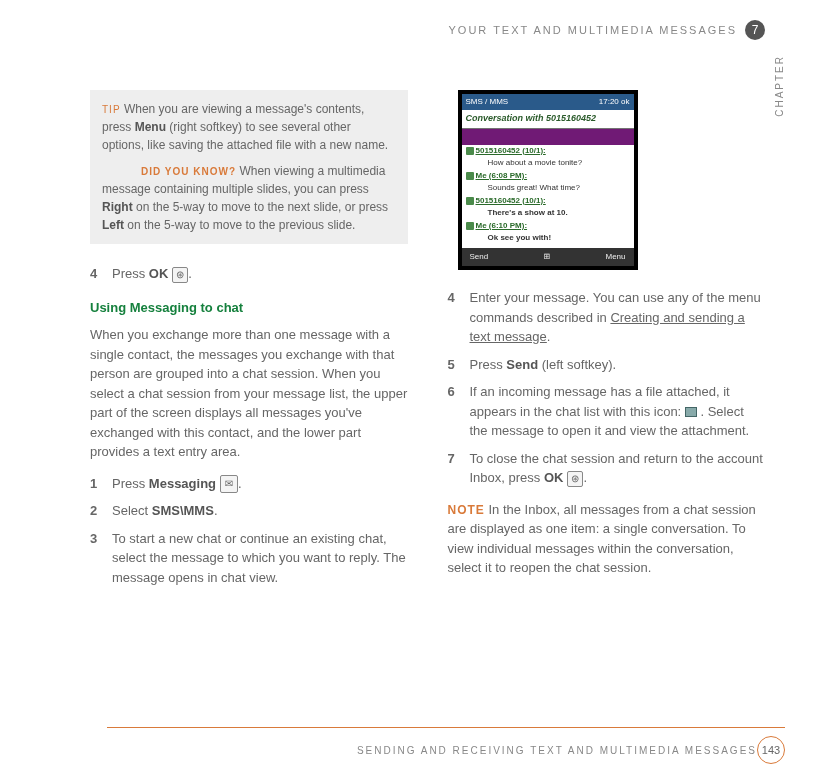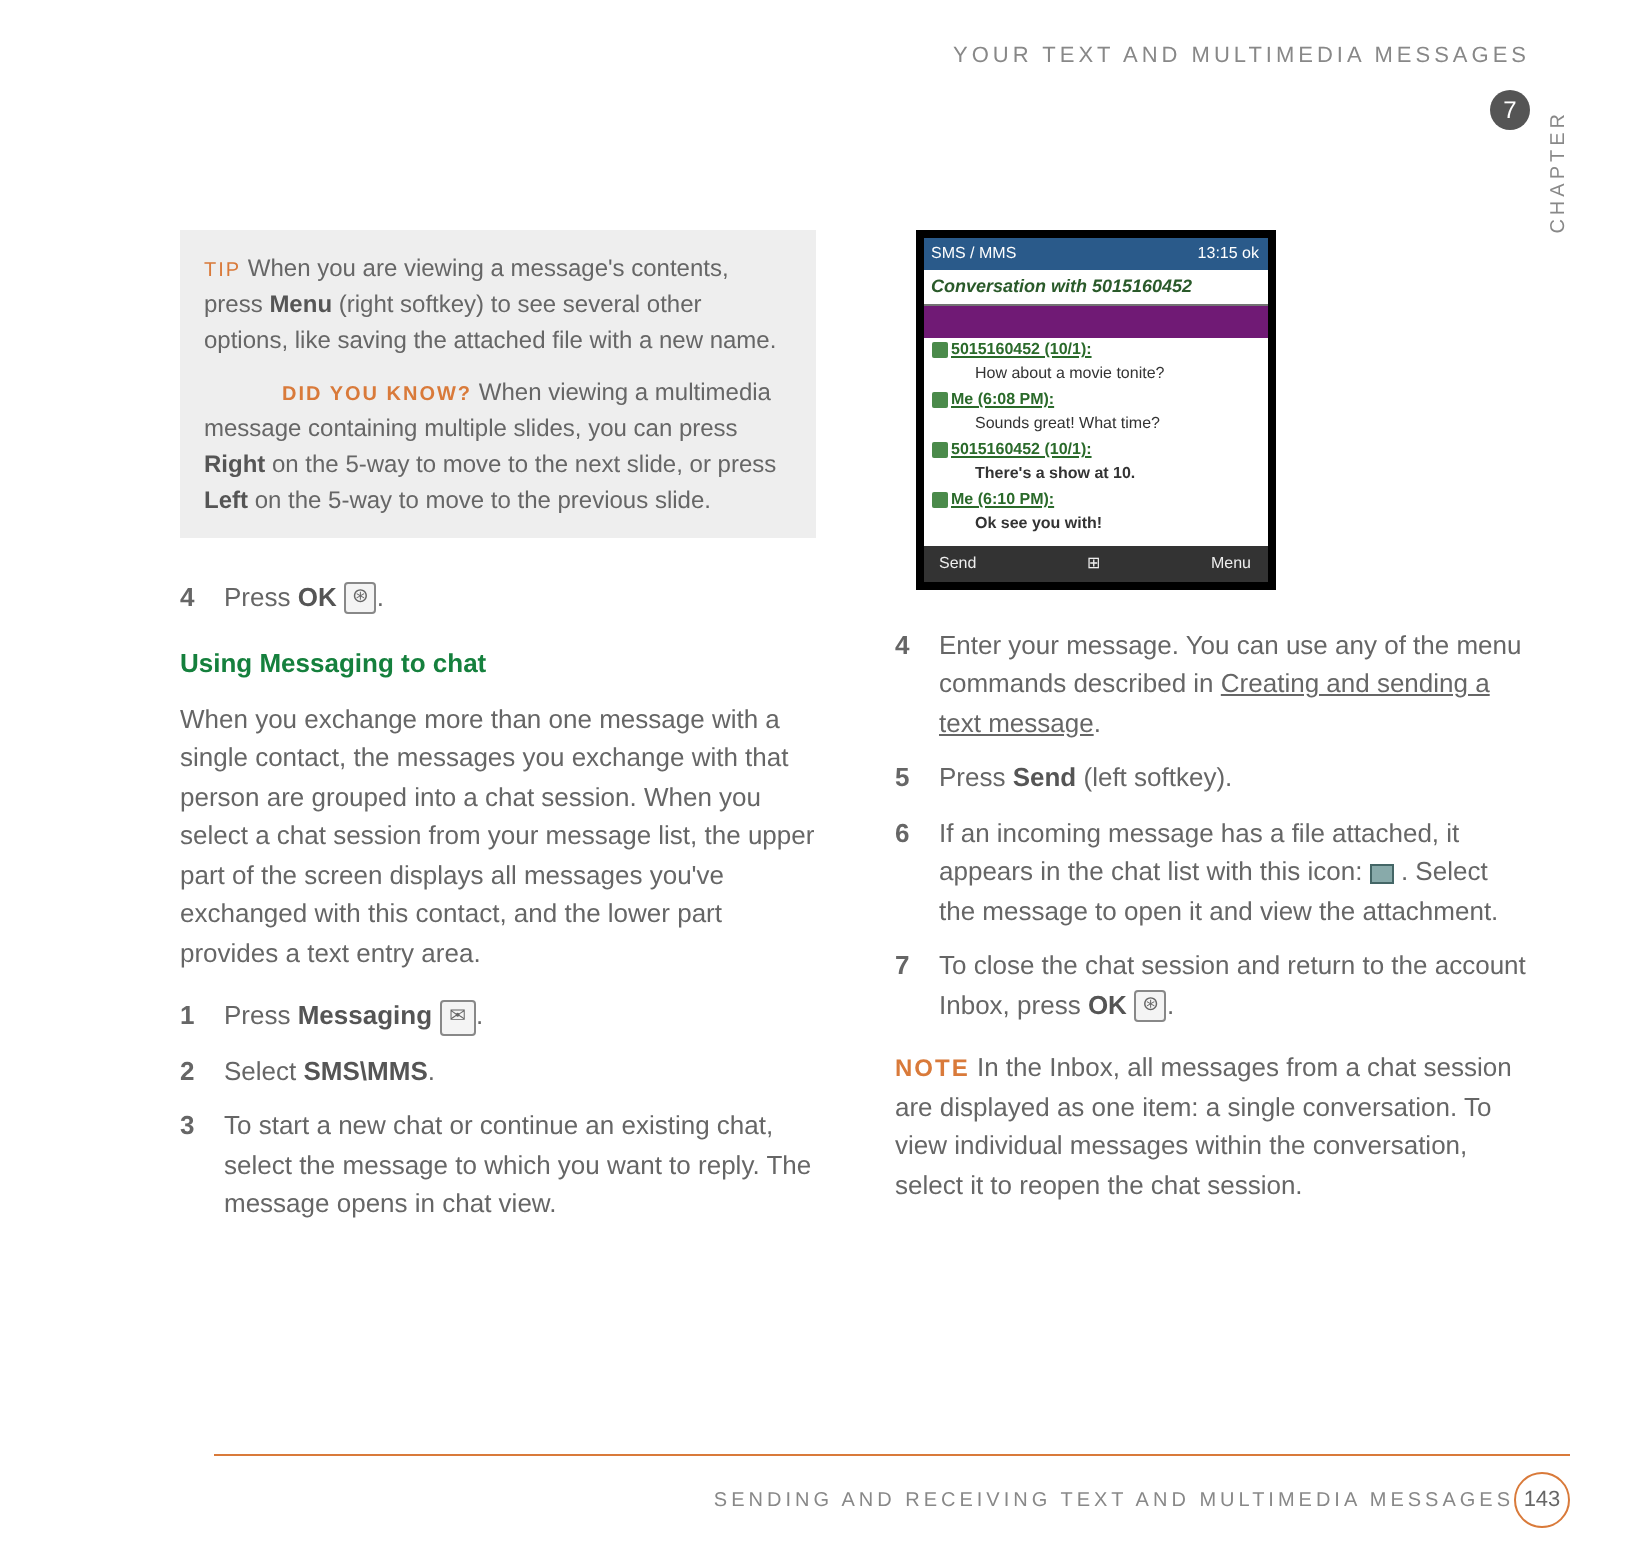--- a/index.html
+++ b/index.html
@@ -20,23 +20,22 @@
     .page {
       padding: 20px 60px 40px 90px;
       position: relative;
       height: 100%;
     }
     .header {
       text-align: right;
       margin-bottom: 50px;
       display: flex;
       justify-content: flex-end;
-      align-items: flex-end;
+      align-items: center;
       gap: 8px;
-      flex-direction: column;
     }
     .header-text {
       letter-spacing: 2px;
       font-size: 11px;
       color: #888;
     }
     .chapter-badge {
       background: #555;
       color: #fff;
       width: 20px;
@@ -299,21 +298,21 @@
         <div class="step-num">3</div>
         <div class="step-text">To start a new chat or continue an existing chat, select the message to which you want to reply. The message opens in chat view.</div>
       </div>
     </div>
 
     <div class="col">
       <div class="screenshot">
         <div class="screenshot-inner">
           <div class="screen-titlebar">
             <span>SMS / MMS</span>
-            <span>13:15 ok</span>
+            <span>17:20 ok</span>
           </div>
           <div class="screen-convtitle">Conversation with 5015160452</div>
           <div class="screen-body">
             <div class="screen-msg">
               <div class="screen-sender">
                   <span class="screen-sender-icon"></span>
                   <span>5015160452 (10/1):</span>
                 </div>
               <div class="screen-msgtext">How about a movie tonite?</div>
             </div>

